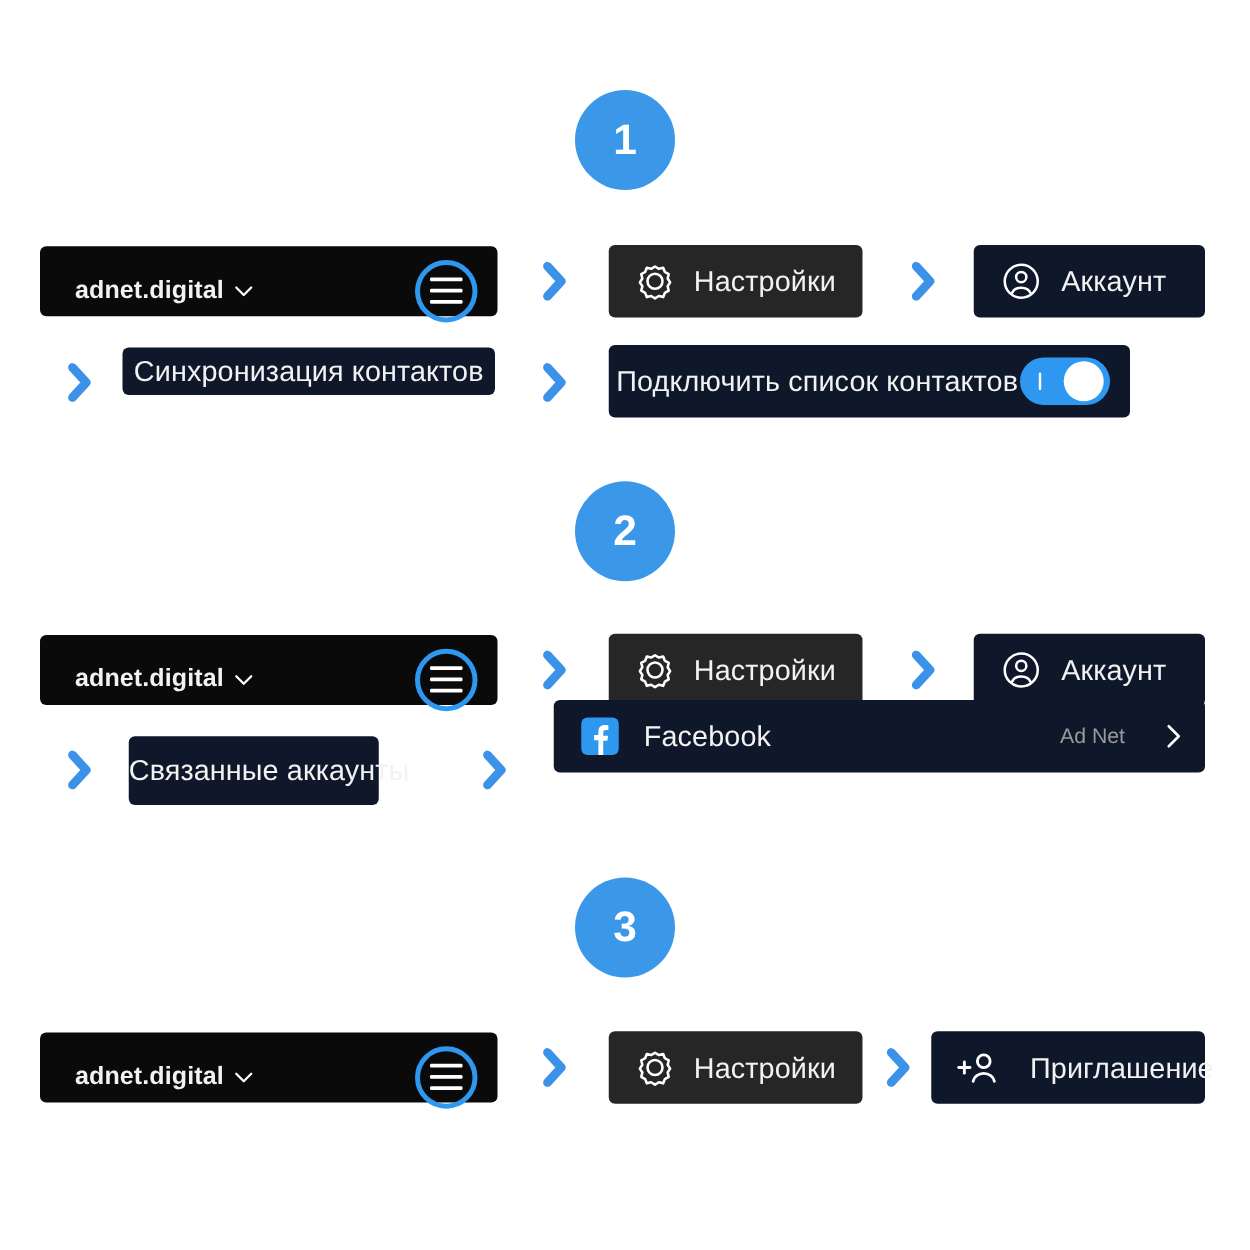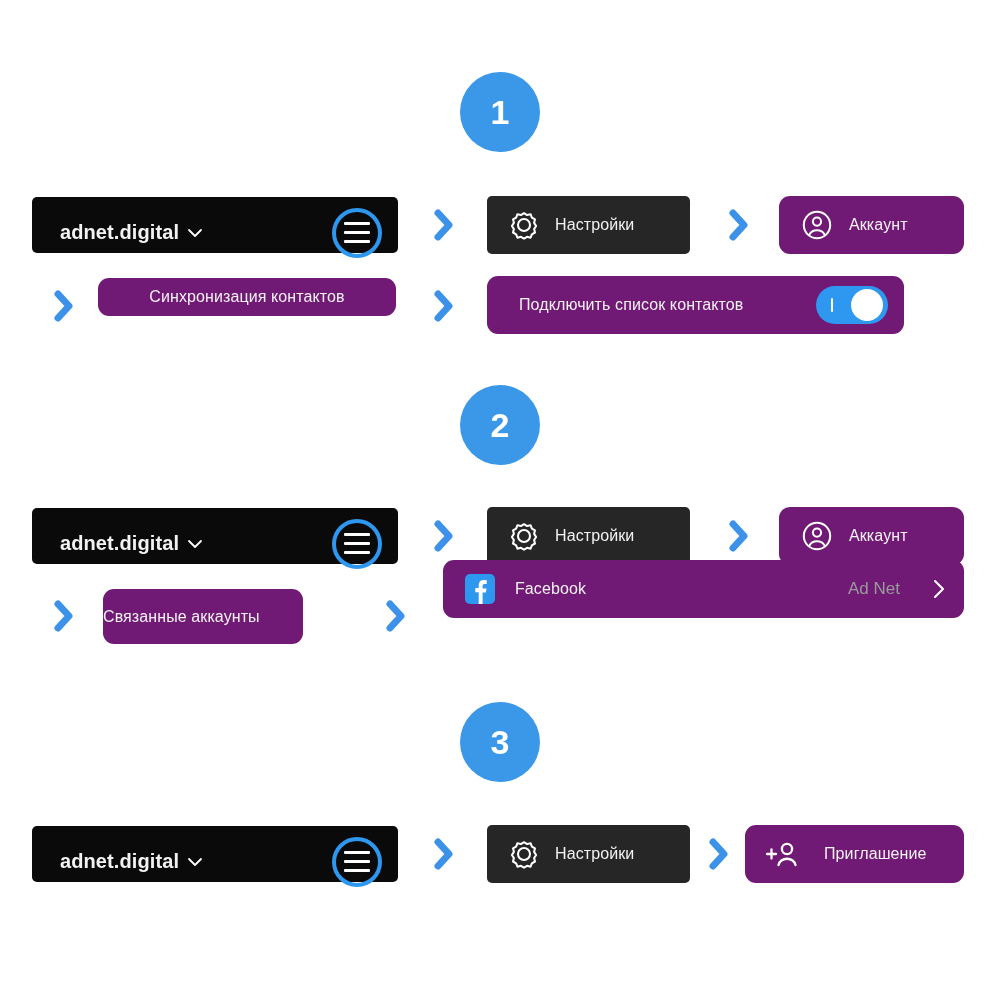--- a/index.html
+++ b/index.html
@@ -45,24 +45,24 @@
   
   .bar {
     background: #0a0a0a;
     border-radius: 5px;
     display: flex;
     align-items: center;
     box-sizing: border-box;
     color: #ffffff;
   }
   .bar.gray { background: #262626; }
-  .bar.pure { background: #701a75; border-radius: 11px; }
+  .bar.pure { background: #0f172a; }
 
   .bar-label {
-    font-size: 16px;
+    font-size: 23px;
     color: #f2f2f2;
     white-space: nowrap;
     letter-spacing: 0.1px;
   }
   .bar-label.strong { font-weight: 700; font-size: 20px; }
 
   
   .brand-bar {
     justify-content: space-between;
     padding: 15px 16px 0 28px;
@@ -215,21 +215,21 @@
 <div class="abs bar pure" style="left:98px; top:278px; width:298px; height:38px; justify-content:center;">
   <span class="bar-label">Синхронизация контактов</span>
 </div>
 
 <span class="abs arrow" style="left:431px; top:289px;">
   <svg viewBox="0 0 26 34">
       <path d="M7 5 L18 17 L7 29" fill="none" stroke="#3b92e8" stroke-width="7" stroke-linecap="round" stroke-linejoin="round"></path>
     </svg>
 </span>
 
-<div class="abs bar pure" style="left:487px; top:276px; width:417px; height:58px; justify-content:space-between; padding:0 16px 0 32px;">
+<div class="abs bar pure" style="left:487px; top:276px; width:417px; height:58px; justify-content:space-between; padding:0 16px 0 6px;">
   <span class="bar-label">Подключить список контактов</span>
   <span class="toggle">
     <span class="tick"></span>
     <span class="knob"></span>
   </span>
 </div>
 
 <div class="abs badge" style="left:460px; top:385px;">
   <span>2</span>
 </div>

